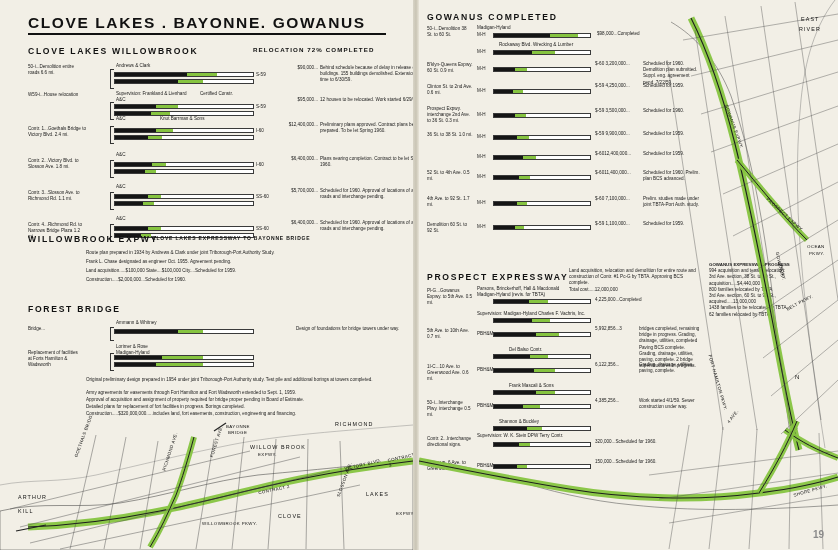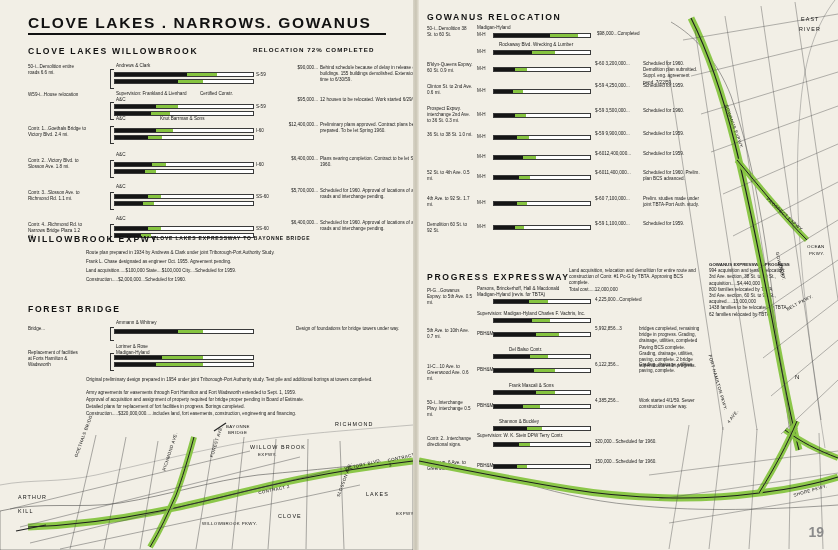--- a/index.html
+++ b/index.html
@@ -43,30 +43,30 @@
   .fillblack{position:absolute;left:0;top:0;height:100%;background:#151515;}
   .fillgreen{position:absolute;top:0;height:100%;background:#86c440;}
 
   
   .bracket{position:absolute;width:3px;border-left:0.8px solid #333;border-top:0.8px solid #333;border-bottom:0.8px solid #333;}
 
   
   .mapwrap{position:absolute;overflow:hidden;}
   .maplabel{position:absolute;font-size:4.4px;color:#111;letter-spacing:.4px;}
   .maplabel.mid{font-size:5.4px;letter-spacing:1.1px;}
-  .pagenum{position:absolute;right:14px;bottom:10px;font-size:14px;color:#8a8a8a;font-weight:bold;}
+  .pagenum{position:absolute;right:14px;bottom:10px;font-size:10px;color:#8a8a8a;font-weight:bold;}
 </style>
 </head>
 <body>
 
 <div class="page">
 
   <div class="left-page">
 
-    <div class="main-title">CLOVE LAKES . NARROWS. GOWANUS</div>
+    <div class="main-title">CLOVE LAKES . BAYONNE. GOWANUS</div>
     <div class="title-rule"></div>
 
     <div class="sec-title" style="position:absolute;left:28px;top:46px;">CLOVE LAKES WILLOWBROOK</div>
     <div class="sub-title" style="position:absolute;left:253px;top:46px;">RELOCATION 72% COMPLETED</div>
 
     <div class="barblock" style="left:28px;top:64px;width:350px;">
 
       <div style="position:relative;height:28px;">
         <div class="t" style="position:absolute;left:0;top:0;width:56px;">50-i...Demolition entire roads 6.6 mi.</div>
         <div class="t" style="position:absolute;left:88px;top:-1px;">Andrews &amp; Clark</div>
@@ -268,21 +268,21 @@
       <div class="maplabel" style="left:60px;top:17px;transform:rotate(-70deg);">GOETHALS BRIDGE</div>
       <div class="maplabel" style="left:150px;top:34px;transform:rotate(-72deg);">RICHMOND AVE.</div>
       <div class="maplabel" style="left:326px;top:62px;transform:rotate(-70deg);">SLOSSON AVE.</div>
     </div>
   </div>
 
   <div class="spread-gutter"></div>
 
   <div class="right-page">
 
-    <div class="sec-title" style="position:absolute;left:8px;top:12px;">GOWANUS  RELOCATION</div>
+    <div class="sec-title" style="position:absolute;left:8px;top:12px;">GOWANUS  COMPLETED</div>
 
     <div class="barblock" style="left:8px;top:26px;width:250px;">
 
       <div style="position:relative;height:18px;">
         <div class="t" style="position:absolute;left:0;top:0;width:46px;">50-i...Demolition 38 St. to 60 St.</div>
         <div class="t" style="position:absolute;left:50px;top:-1px;">Madigan-Hyland</div>
         <div class="t" style="position:absolute;left:50px;top:6px;">M-H</div>
         <div class="track" style="left:66px;top:7px;width:98px;">
           <div class="fillblack" style="width:58%;"></div>
           <div class="fillgreen" style="left:58%;width:30%;"></div>
@@ -392,21 +392,21 @@
       <div class="t">994 acquisition and tenant relocation:</div>
       <div class="t">3rd Ave. section, 38 St. to 60 St.,</div>
       <div class="t">acquisition.....$4,440,000</div>
       <div class="t">800 families relocated by TBTA</div>
       <div class="t">3rd Ave. section, 60 St. to 92 St.,</div>
       <div class="t">acquired.....13,000,000</div>
       <div class="t">1438 families to be relocated by TBTA</div>
       <div class="t">62 families relocated by TBTA</div>
     </div>
 
-    <div class="sec-title" style="position:absolute;left:8px;top:272px;">PROGRESS  EXPRESSWAY</div>
+    <div class="sec-title" style="position:absolute;left:8px;top:272px;">PROSPECT  EXPRESSWAY</div>
     <div class="t" style="position:absolute;left:150px;top:268px;width:128px;">Land acquisition, relocation and demolition for entire route and construction of Contr. #1 Pc-G by TBTA.  Approving BCS complete.
 Total cost.....12,000,000</div>
 
     <div class="barblock" style="left:8px;top:288px;width:290px;">
 
       <div style="position:relative;height:26px;">
         <div class="t" style="position:absolute;left:0;top:0;width:46px;">Pl-G...Gowanus Expwy. to 5th Ave.  0.5 mi.</div>
         <div class="t" style="position:absolute;left:50px;top:-2px;">Parsons, Brinckerhoff, Hall &amp; Macdonald
 Madigan-Hyland (revis. for TBTA)</div>
         <div class="track" style="left:66px;top:11px;width:98px;">

